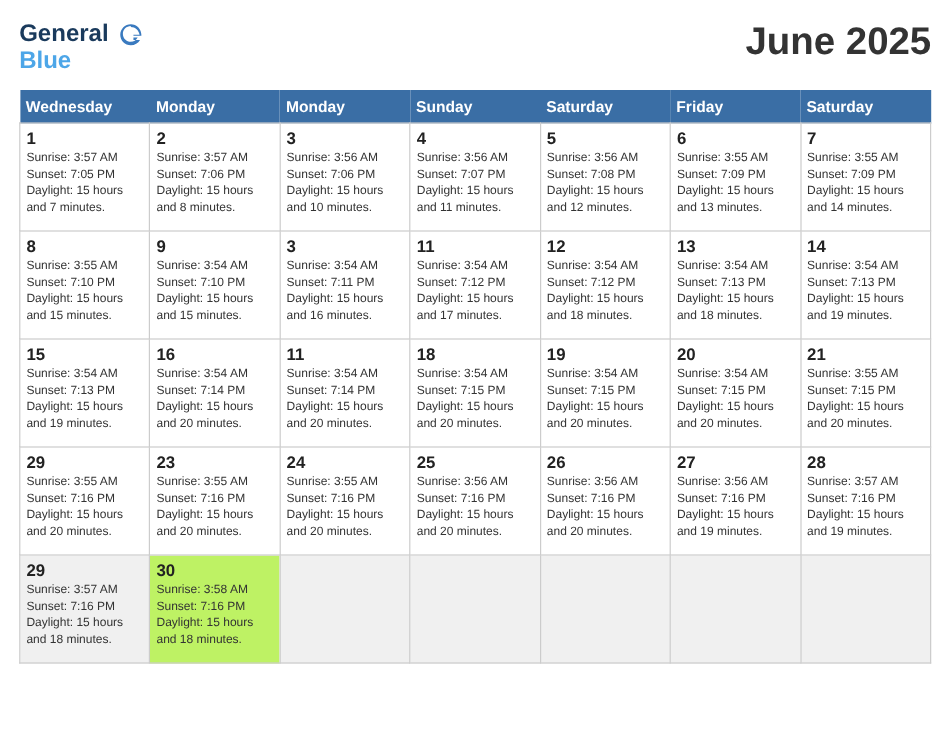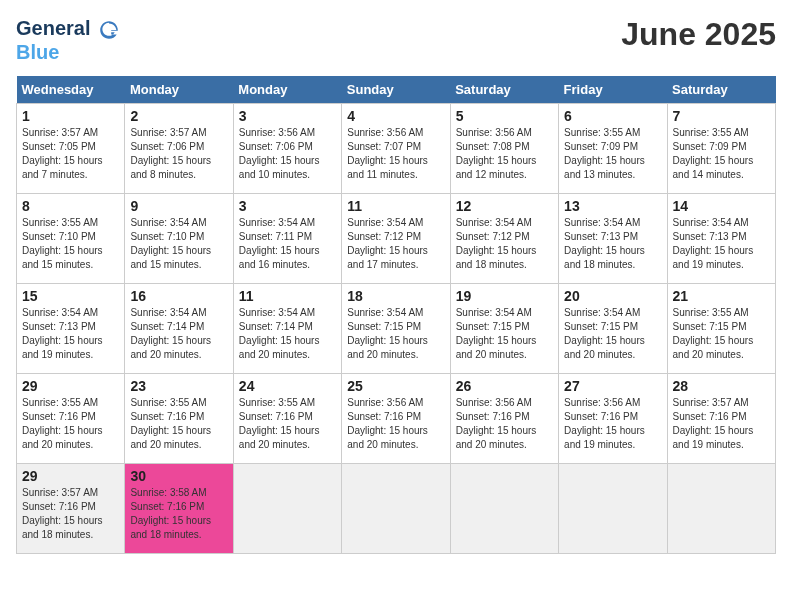--- a/index.html
+++ b/index.html
@@ -341,21 +341,21 @@
       </tr>
       <tr>
         <td style="background: rgb(240, 240, 240);">
         <span class="day-num">29</span>
         <div class="day-info">
           Sunrise: 3:57 AM<br>
           Sunset: 7:16 PM<br>
           Daylight: 15 hours and 18 minutes.
         </div>
       </td>
-        <td style="background: #ec4899;">
+        <td style="background: #bef264;">
         <span class="day-num">30</span>
         <div class="day-info">
           Sunrise: 3:58 AM<br>
           Sunset: 7:16 PM<br>
           Daylight: 15 hours and 18 minutes.
         </div>
       </td>
         <td class="empty-cell"></td>
         <td class="empty-cell"></td>
         <td class="empty-cell"></td>

